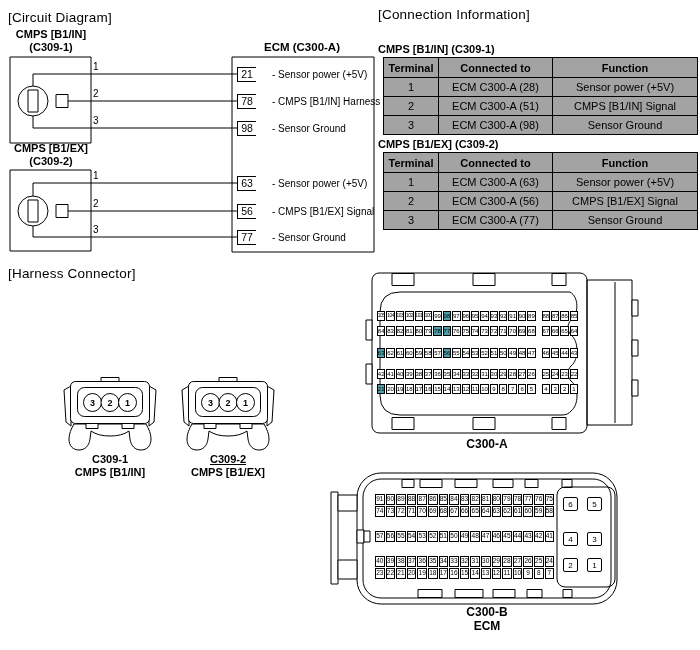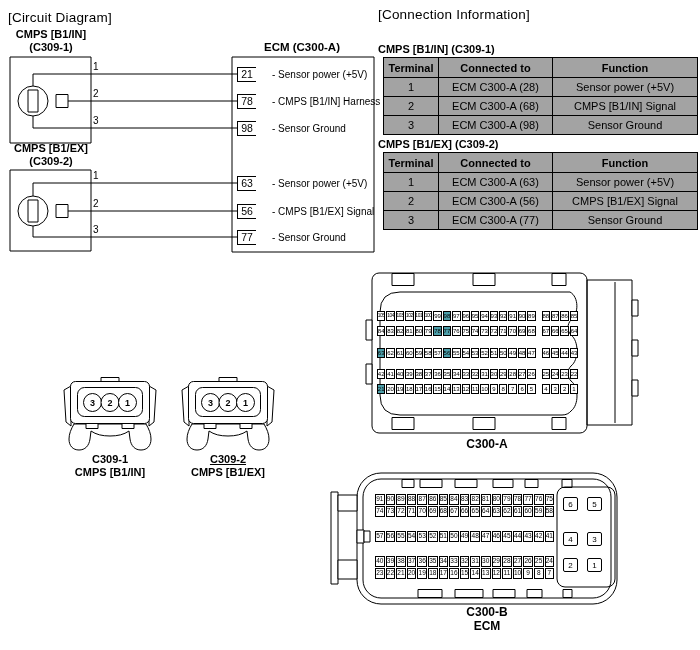--- a/index.html
+++ b/index.html
@@ -38,20 +38,21 @@
            border-radius:2px;background:#fff;display:flex;align-items:center;justify-content:center;
            font-size:8px;}
 </style>
 </head>
 <body>
 
 <div class="page">
 
   <div class="abs sec-title" style="left:8px;top:10px;">[Circuit Diagram]</div>
   <div class="abs sec-title" style="left:378px;top:7px;">[Connection Information]</div>
+  <div class="abs sec-title" style="left:8px;top:266px;">[Harness Connector]</div>
 
   <svg style="left:0;top:0;" width="390" height="260" viewBox="0 0 390 260">
 
     <rect class="ln" x="10" y="57" width="81" height="86"></rect>
     <circle class="ln" cx="33" cy="101" r="15"></circle>
     <rect class="ln" x="28" y="90" width="10" height="22"></rect>
     <rect class="ln" x="56" y="94.5" width="12" height="13"></rect>
     <path class="ln" d="M33,86 V74 H237"></path>
     <path class="ln" d="M68,101 H237"></path>
     <path class="ln" d="M33,116 V128 H237"></path>
@@ -118,21 +119,21 @@
       <th>Connected to</th>
       <th>Function</th>
     </tr>
     <tr>
       <td>1</td>
       <td>ECM C300-A (28)</td>
       <td>Sensor power (+5V)</td>
     </tr>
     <tr>
       <td>2</td>
-      <td>ECM C300-A (68)</td>
+      <td>ECM C300-A (51)</td>
       <td>CMPS [B1/IN] Signal</td>
     </tr>
     <tr>
       <td>3</td>
       <td>ECM C300-A (98)</td>
       <td>Sensor Ground</td>
     </tr>
   </tbody>
     </table>
 

